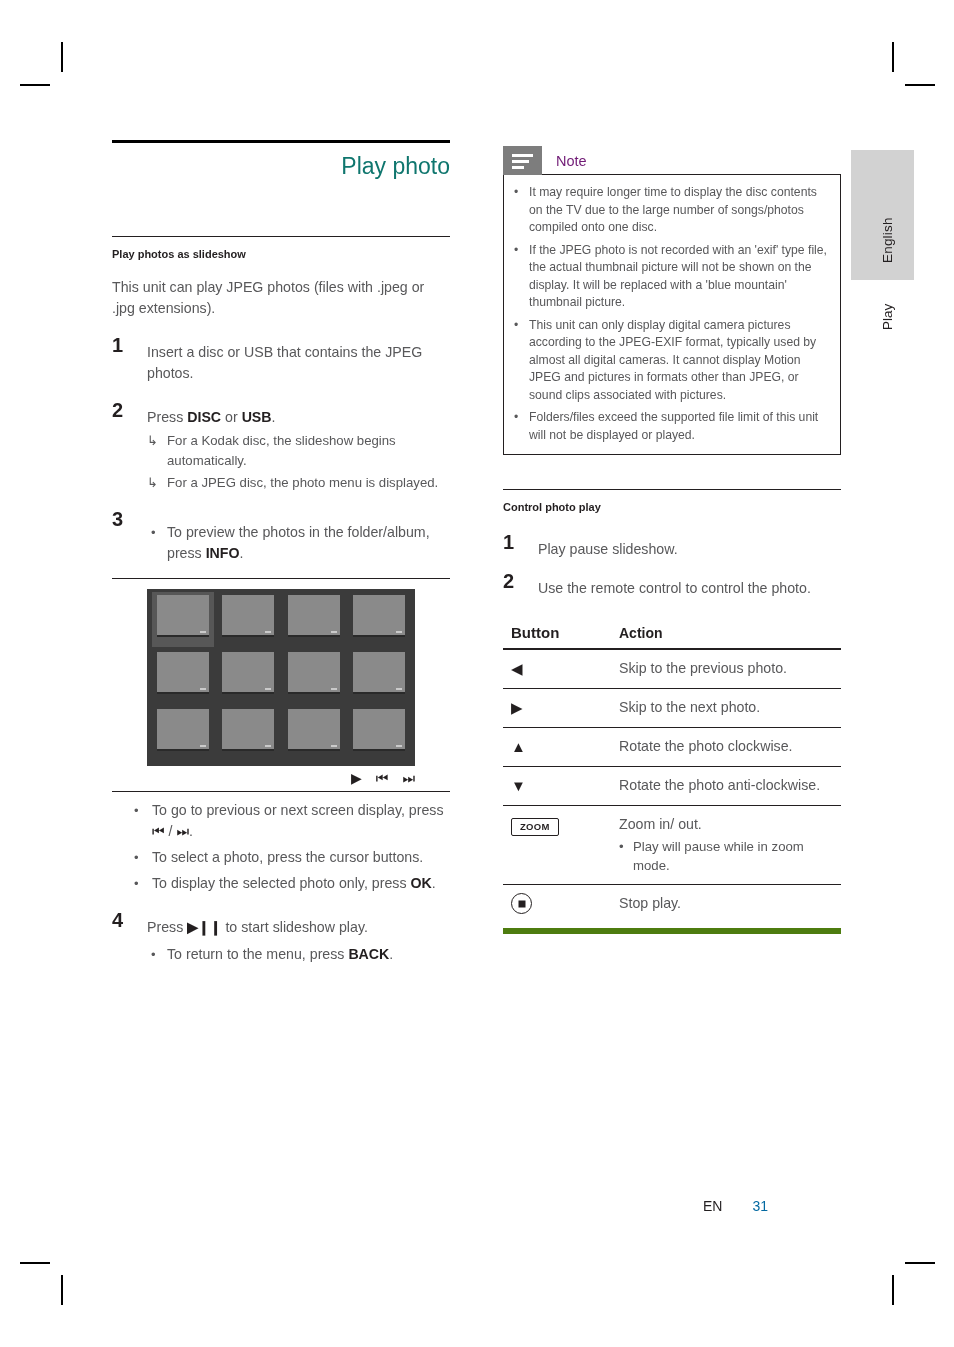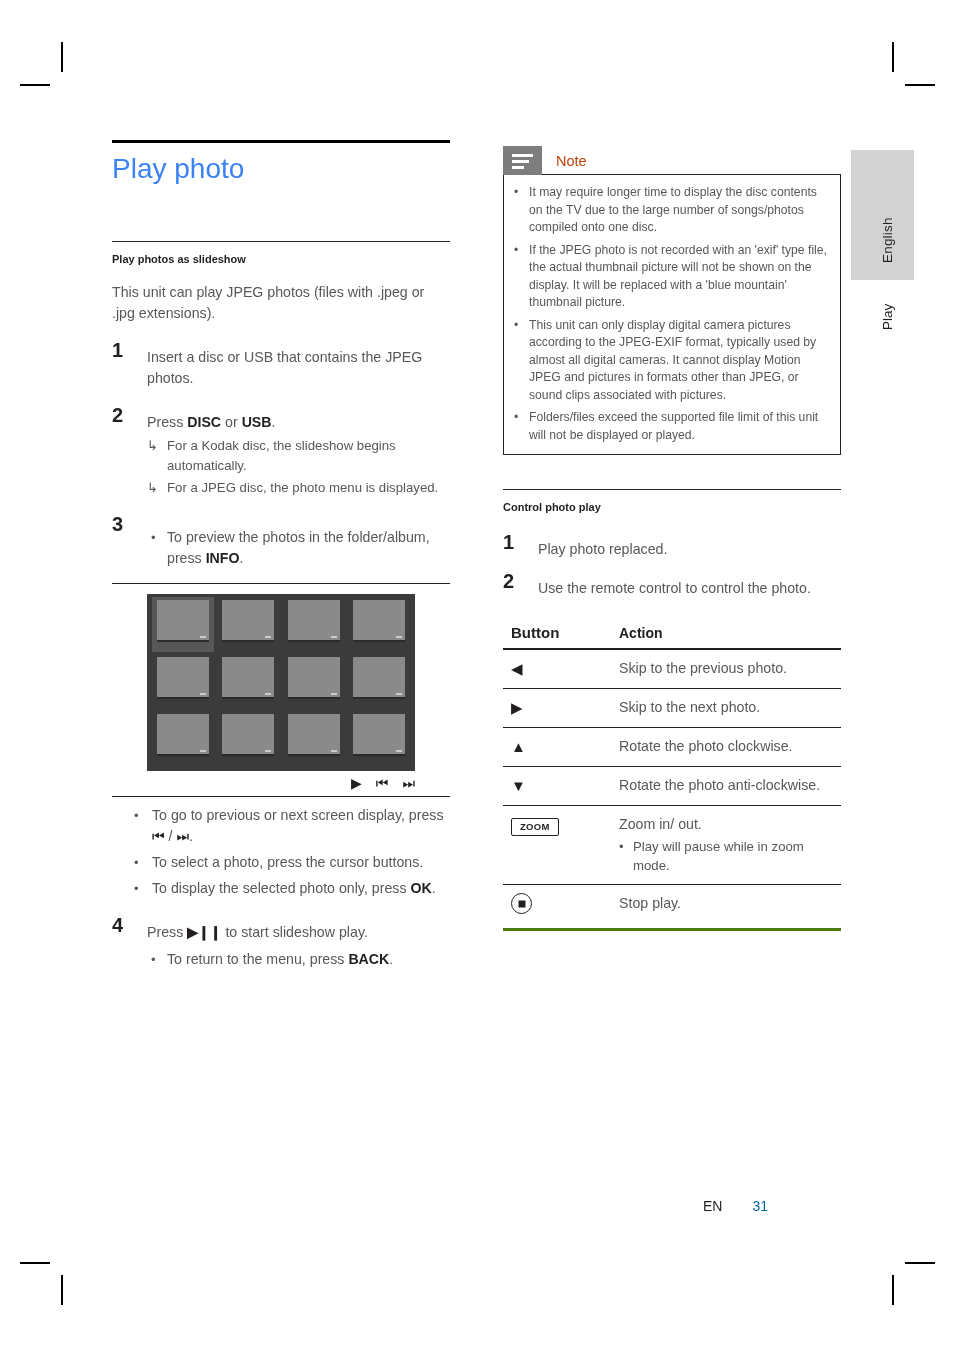--- a/index.html
+++ b/index.html
@@ -50,25 +50,26 @@
 
   
   .col-left  { position: absolute; left: 112px; top: 140px; width: 338px; }
   .col-right { position: absolute; left: 503px; top: 140px; width: 338px; }
 
   
   .rule-thick { border-top: 3px solid #000; height: 0; }
   .rule-thin  { border-top: 1px solid #231f20; height: 0; }
 
   h1.chapter {
-    font-size: 28px;
+    font-size: 23px;
     font-weight: normal;
-    color: #3b82f6;
+    color: #0f766e;
     margin: 10px 0 0 0;
     letter-spacing: 0px;
+    text-align: right;
   }
   h2.section {
     font-size: 11px;
     font-weight: bold;
     color: #231f20;
     margin: 11px 0 0 0;
   }
   .gap-after-h1 { height: 56px; }
 
   p.body {
@@ -204,21 +205,21 @@
     position: relative;
     flex: 0 0 39px;
   }
   .note-icon i {
     position: absolute; left: 9px; background: #fff; height: 3px; display: block;
   }
   .note-icon i:nth-child(1) { top: 8px;  width: 21px; }
   .note-icon i:nth-child(2) { top: 14px; width: 17px; }
   .note-icon i:nth-child(3) { top: 20px; width: 12px; }
   .note-title {
-    font-size: 14.5px; color: #c2410c;
+    font-size: 14.5px; color: #701a75;
     padding-left: 14px; align-self: center;
   }
   .note-body {
     border: 1px solid #231f20;
     border-top: 1px solid #231f20;
     margin-top: -1px;
     padding: 9px 12px 10px 10px;
   }
   .note-item {
     display: flex;
@@ -238,21 +239,21 @@
     padding: 7px 0 7px 8px;
     border-bottom: 2px solid #231f20;
   }
   .tbl td {
     font-size: 14.2px; line-height: 21px; color: #58585a;
     padding: 8px 0 9px 8px;
     border-bottom: 1px solid #231f20;
     vertical-align: top;
   }
   .tbl .c-btn { width: 108px; color: #231f20; font-size: 15px; }
-  .tbl tr:last-child td { border-bottom: 3px solid #4d7c0f; }
+  .tbl tr:last-child td { border-bottom: 6px solid #4d7c0f; }
   .tsub { display: flex; font-size: 13.2px; line-height: 19px; margin-top: 2px; }
   .tsub .mk { width: 14px; flex: 0 0 14px; }
 
   .zoomkey {
     display: inline-block;
     border: 1.5px solid #231f20;
     border-radius: 2px;
     padding: 3px 8px 3px 8px;
     font-size: 9.5px;
     font-weight: bold;
@@ -457,21 +458,21 @@
     </div>
 
     <div style="height:34px;"></div>
 
     <div class="rule-thin"></div>
     <h2 class="section">Control photo play</h2>
 
     <div class="step" style="margin-top:18px;">
       <div class="step-num">1</div>
       <div class="step-body">
-        <div class="step-text">Play photo replaced.</div>
+        <div class="step-text">Play pause slideshow.</div>
       </div>
     </div>
     <div class="step" style="margin-top:10px;">
       <div class="step-num">2</div>
       <div class="step-body">
         <div class="step-text">Use the remote control to control the photo.</div>
       </div>
     </div>
 
     <table class="tbl">

